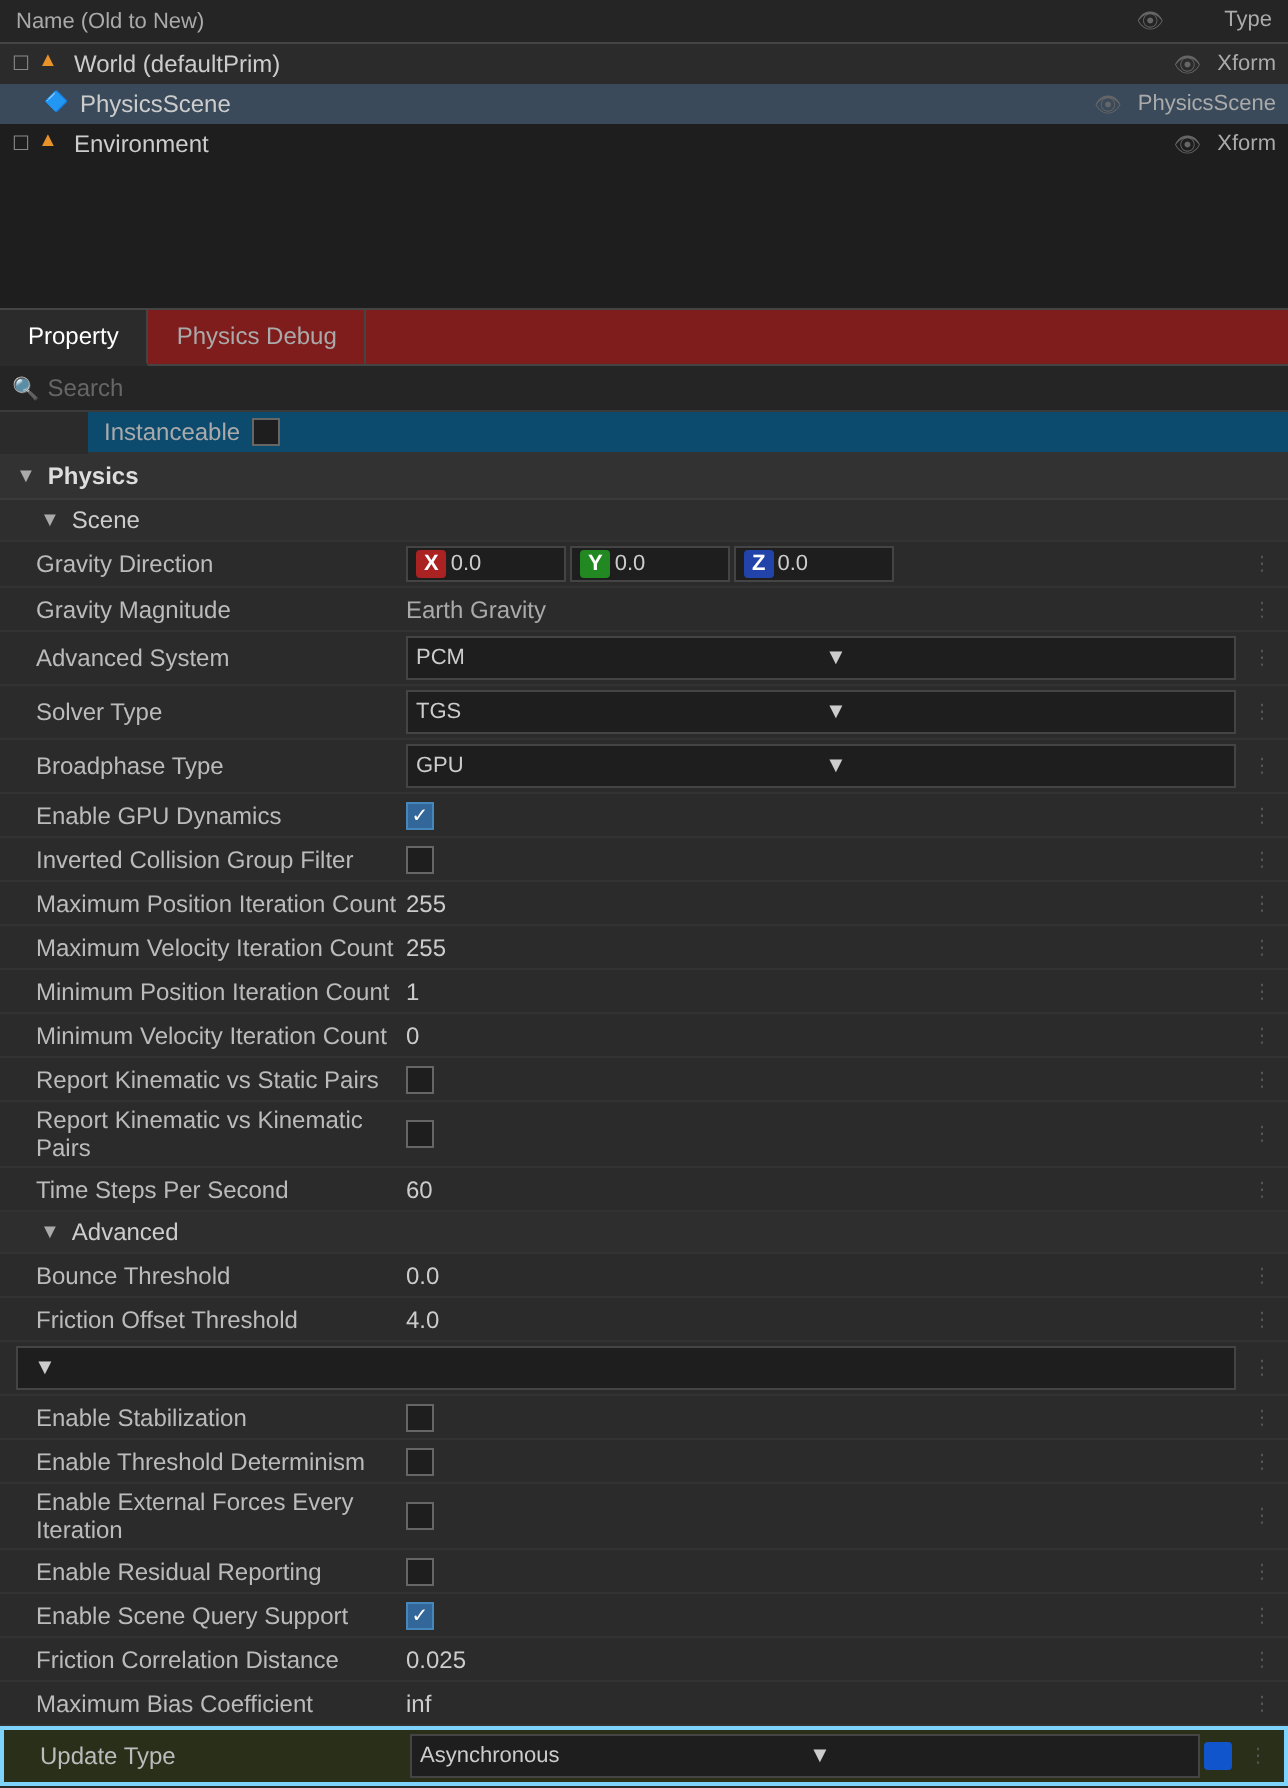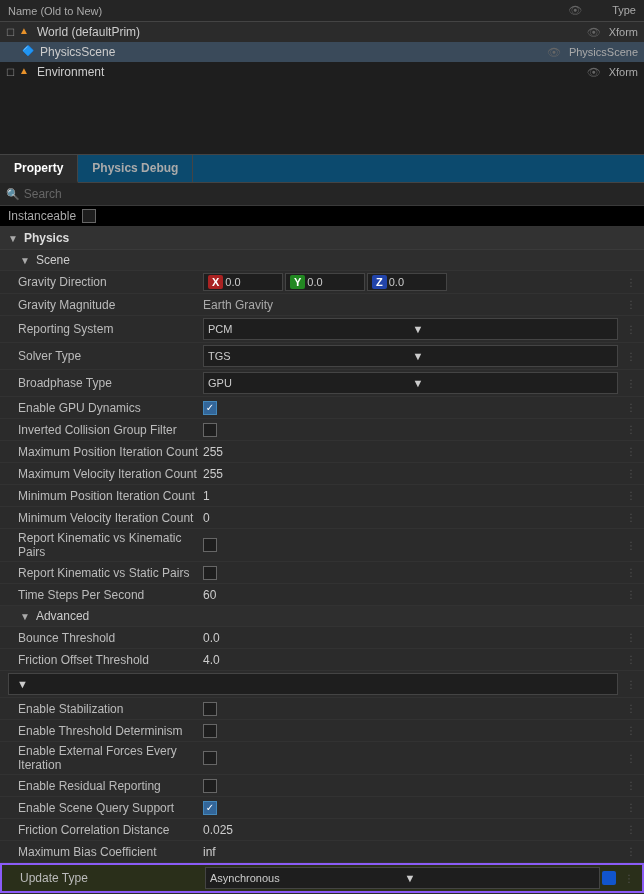--- a/index.html
+++ b/index.html
@@ -73,23 +73,22 @@
 
     
     .property-panel {
       background: #2b2b2b;
       flex: 1;
     }
 
     
     .tabs-bar {
       display: flex;
-      background: #0c4a6e;
+      background: #7f1d1d;
       border-bottom: 1px solid #444;
-      font-weight: bold;
     }
     .tab {
       padding: 6px 14px;
       font-size: 12px;
       color: #aaa;
       cursor: pointer;
       border-right: 1px solid #444;
     }
     .tab.active {
       background: #2b2b2b;
@@ -121,22 +120,23 @@
     }
     .search-input::placeholder { color: #666; }
 
     
     .instanceable-row {
       display: flex;
       align-items: center;
       padding: 3px 8px;
       font-size: 12px;
       color: #aaa;
-      background: #000000;
+      background: #0c4a6e;
       border-bottom: 1px solid #333;
+      margin-left: 44px;
     }
     .instanceable-row label { margin-right: 6px; }
 
     
     .section-header {
       display: flex;
       align-items: center;
       padding: 4px 8px;
       background: #323232;
       color: #ddd;
@@ -277,21 +277,21 @@
     }
 
     
     .gravity-text {
       color: #aaa;
       font-size: 12px;
     }
 
     
     .prop-row.highlighted {
-      border: 2px solid #8b5cf6;
+      border: 2px solid #7dd3fc;
       background: #2a2f1a;
     }
 
     .scrollable-content {
       overflow-y: auto;
       height: calc(894px - 155px);
     }
   </style>
 </head>
 <body>
@@ -385,21 +385,21 @@
 
     <div class="prop-row">
       <span class="prop-label">Gravity Magnitude</span>
       <div class="prop-value">
         <span class="gravity-text">Earth Gravity</span>
       </div>
       <span class="prop-end">⋮</span>
     </div>
 
     <div class="prop-row">
-      <span class="prop-label">Reporting System</span>
+      <span class="prop-label">Advanced System</span>
       <div class="prop-value">
         <div class="dropdown-field">
           <span>PCM</span>
           <span class="dropdown-arrow">▼</span>
         </div>
       </div>
       <span class="prop-end">⋮</span>
     </div>
 
     <div class="prop-row">
@@ -467,29 +467,29 @@
 
     <div class="prop-row">
       <span class="prop-label">Minimum Velocity Iteration Count</span>
       <div class="prop-value">
         <span class="num-val">0</span>
       </div>
       <span class="prop-end">⋮</span>
     </div>
 
     <div class="prop-row">
+      <span class="prop-label">Report Kinematic vs Static Pairs</span>
+      <div class="prop-value">
+        <div class="checkbox-display"></div>
+      </div>
+      <span class="prop-end">⋮</span>
+    </div>
+
+    <div class="prop-row">
       <span class="prop-label">Report Kinematic vs Kinematic Pairs</span>
-      <div class="prop-value">
-        <div class="checkbox-display"></div>
-      </div>
-      <span class="prop-end">⋮</span>
-    </div>
-
-    <div class="prop-row">
-      <span class="prop-label">Report Kinematic vs Static Pairs</span>
       <div class="prop-value">
         <div class="checkbox-display"></div>
       </div>
       <span class="prop-end">⋮</span>
     </div>
 
     <div class="prop-row">
       <span class="prop-label">Time Steps Per Second</span>
       <div class="prop-value">
         <span class="num-val">60</span>

